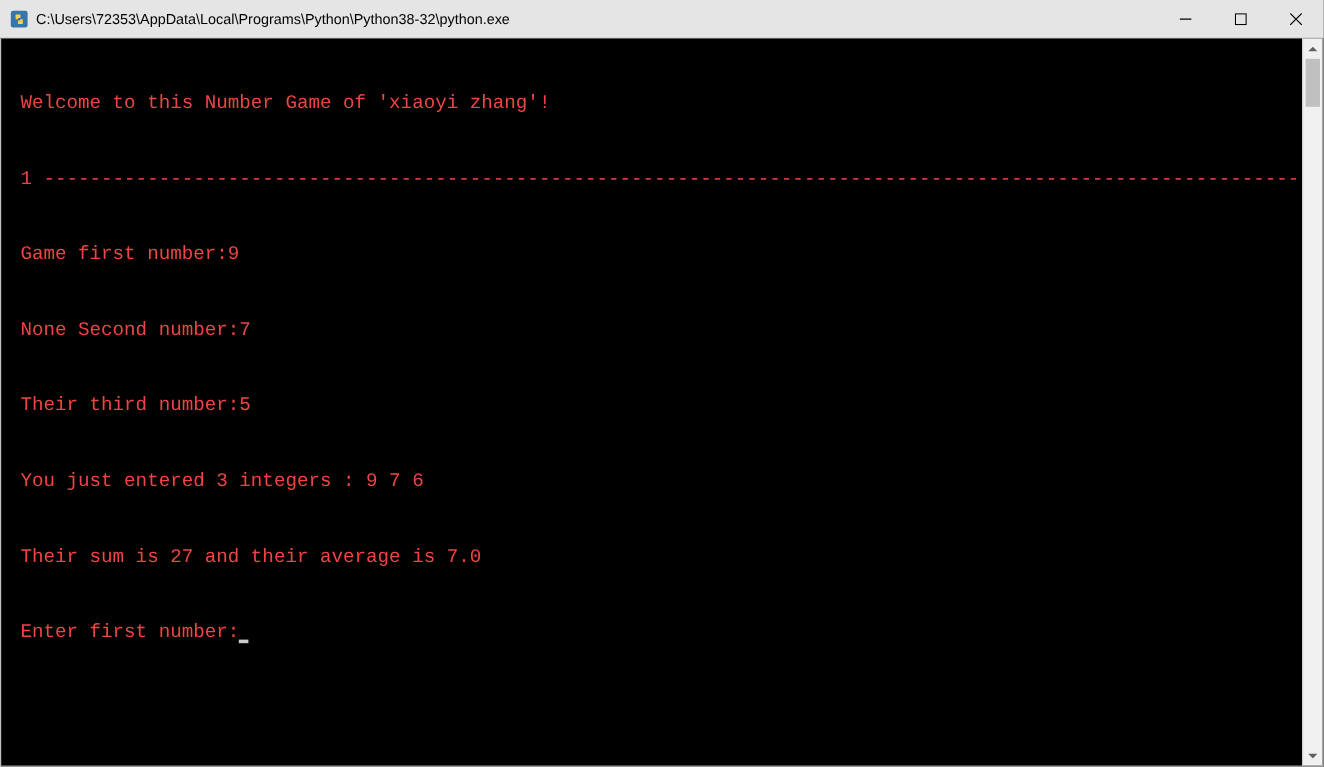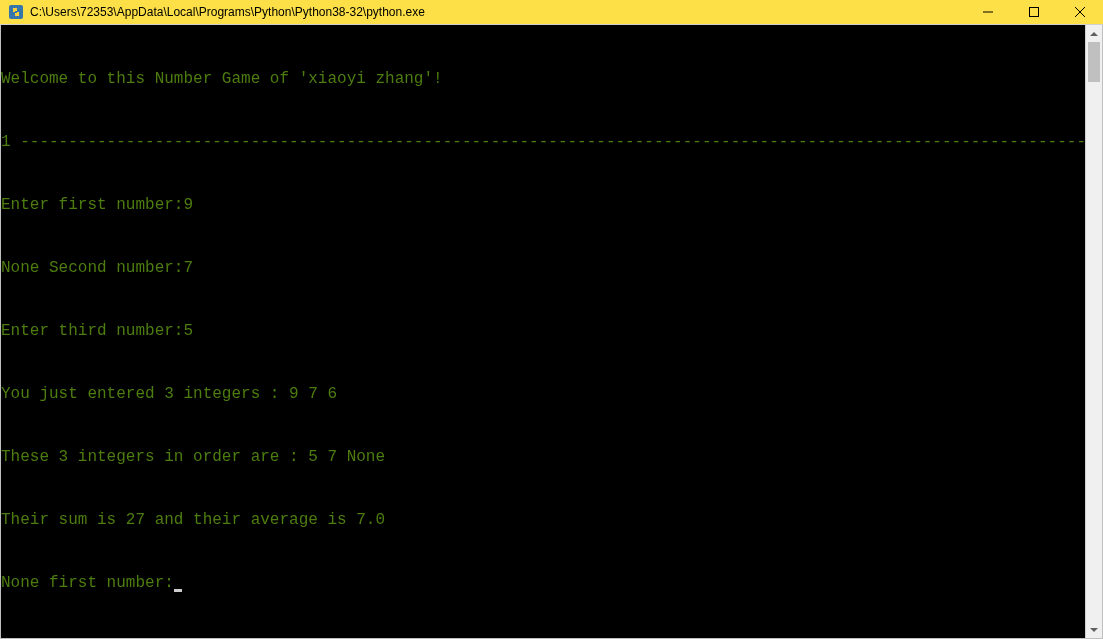--- a/index.html
+++ b/index.html
@@ -11,21 +11,21 @@
       font-family: "Segoe UI", Tahoma, sans-serif;
       background: #ffffff;
       width: 1103px;
       height: 639px;
       overflow: hidden;
       display: flex;
       flex-direction: column;
     }
     .titlebar {
       height: 32px;
-      background: #fde047;
+      background: #e5e5e5;
       border-bottom: 1px solid #d0d0d0;
       display: flex;
       align-items: center;
       justify-content: space-between;
       user-select: none;
     }
     .titlebar-left {
       display: flex;
       align-items: center;
       padding-left: 8px;
@@ -57,25 +57,25 @@
     .console-area {
       flex: 1;
       background: #000000;
       display: flex;
       position: relative;
       border: 1px solid #c0c0c0;
       border-top: none;
     }
     .console-content {
       flex: 1;
-      padding: 2px 0;
+      padding: 2px 16px;
       font-family: Consolas, "Courier New", monospace;
       font-size: 16px;
       line-height: 21px;
-      color: #4d7c0f;
+      color: #ef4444;
       white-space: pre;
       overflow: hidden;
     }
     .console-line {
       display: block;
     }
     .cursor {
       display: inline-block;
       width: 8px;
       height: 3px;
@@ -147,27 +147,26 @@
           <line x1="10" y1="0" x2="0" y2="10" stroke="#000" stroke-width="1"></line>
         </svg>
     </div>
   </div>
 </div>
 
 <div class="console-area">
   <div class="console-content">
     <span class="console-line">Welcome to this Number Game of 'xiaoyi zhang'!</span>
     <span class="console-line">1 --------------------------------------------------------------------------------------------------------------------</span>
-    <span class="console-line">Enter first number:9</span>
+    <span class="console-line">Game first number:9</span>
     <span class="console-line">None Second number:7</span>
-    <span class="console-line">Enter third number:5</span>
+    <span class="console-line">Their third number:5</span>
     <span class="console-line">You just entered 3 integers : 9 7 6</span>
-    <span class="console-line">These 3 integers in order are : 5 7 None</span>
     <span class="console-line">Their sum is 27 and their average is 7.0</span>
-    <span class="console-line"><span>None first number:</span><span class="cursor"></span></span>
+    <span class="console-line"><span>Enter first number:</span><span class="cursor"></span></span>
   </div>
   <div class="scrollbar">
     <div class="scrollbar-arrow">
       <svg width="8" height="4" viewBox="0 0 8 4">
           <polygon points="4,0 8,4 0,4" fill="#606060"></polygon>
         </svg>
     </div>
     <div class="scrollbar-track">
       <div class="scrollbar-thumb"></div>
     </div>

